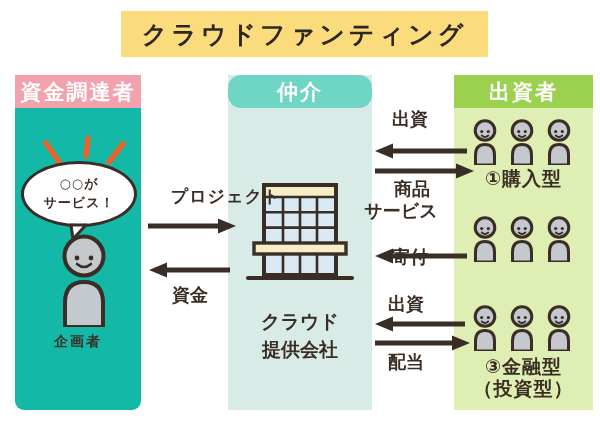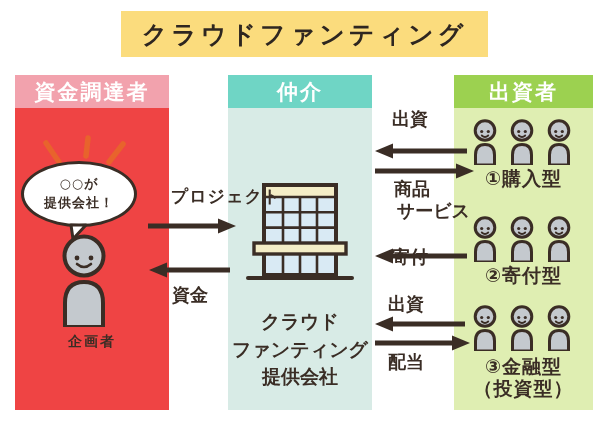--- a/index.html
+++ b/index.html
@@ -8,42 +8,42 @@
     position:relative; width:600px; height:424px; background:#ffffff;
     font-family:"DejaVu Sans","Liberation Sans",sans-serif;
     color:#3a2d25; overflow:hidden;
   }
   .title-banner {
     position:absolute; left:121px; top:11px; width:367px; height:46px;
     background:#fbdc7d; display:flex; align-items:center; justify-content:center;
     font-size:25px; font-weight:bold; letter-spacing:4px; color:#2e2620;
   }
   .col { position:absolute; top:75px; height:335px; }
-  .col-fundraiser   { left:15px;  width:154px; background:#ef4444; }
+  .col-fundraiser   { left:15px;  width:126px; background:#14b8a6;border-radius:9px; }
   .col-intermediary { left:228px; width:144px; background:#d8ebe6; }
   .col-investors    { left:454px; width:139px; background:#dfeeb2; }
   .col-header {
     position:absolute; top:0; left:0; right:0; height:33px;
     display:flex; align-items:center; justify-content:center;
     color:#ffffff; font-weight:bold; font-size:21px; letter-spacing:2px;
   }
   .col-fundraiser   .col-header { background:#f2a2ad; }
-  .col-intermediary .col-header { background:#6fd5c5; }
+  .col-intermediary .col-header { background:#6fd5c5;border-radius:13px; }
   .col-investors    .col-header { background:#9cd150; }
 
   .abs { position:absolute; }
   .flow-label {
     position:absolute; text-align:center; font-weight:bold;
     font-size:18px; color:#3a2d25; line-height:1.15;
   }
   .label-project { left:128px; top:187px; width:124px; font-size:17px; letter-spacing:1px;margin-left:36px; }
   .label-fund    { left:150px; top:285px; width:80px; }
   .label-invest1 { left:374px; top:109px; width:72px; }
   .label-goods1  { left:376px; top:179px; width:72px; }
-  .label-goods2  { left:384px; top:201px; width:86px;text-align:right; }
+  .label-goods2  { left:358px; top:201px; width:86px; }
   .label-donation{ left:374px; top:224px; width:72px;margin-top:23px; }
   .label-invest3 { left:370px; top:294px; width:72px; }
   .label-dividend{ left:370px; top:352px; width:72px; }
 
   .arrow { position:absolute; height:16px; }
   .arr-project  { left:145px; top:218px; }
   .arr-fund     { left:147px; top:262px; }
   .arr-invest1  { left:373px; top:143px; }
   .arr-goods    { left:373px; top:163px; }
   .arr-donation { left:373px; top:248px; }
@@ -95,21 +95,21 @@
     <svg class="abs rays" width="84" height="30" viewBox="0 0 84 30">
       <g stroke="#e8632c" stroke-width="5.5" stroke-linecap="round">
         <line x1="16" y1="27" x2="3" y2="8"></line>
         <line x1="43" y1="21" x2="45" y2="3"></line>
         <line x1="66" y1="27" x2="80" y2="9"></line>
       </g>
     </svg>
 
     <div class="speech-bubble">
       <span>○○が</span>
-      <span>提供会社！</span>
+      <span>サービス！</span>
     </div>
     <svg class="abs bubble-tail" width="22" height="19" viewBox="0 0 22 19">
       <path d="M4,2 L19,2 L6,16 Z" fill="#ffffff" stroke="#3a2d25" stroke-width="3" stroke-linejoin="round"></path>
     </svg>
 
     <svg class="abs person-illustration" width="80" height="94" viewBox="0 0 80 94">
       <path d="M21,94 L21,70 Q21,49 40,49 Q59,49 59,70 L59,94 Z" fill="#c4c9ce" stroke="#3a2d25" stroke-width="4"></path>
       <circle cx="40" cy="23" r="19.5" fill="#c4c9ce" stroke="#3a2d25" stroke-width="4"></circle>
       <circle cx="33" cy="25" r="2.4" fill="#3a2d25"></circle>
       <circle cx="47" cy="25" r="2.4" fill="#3a2d25"></circle>
@@ -140,21 +140,20 @@
         <line x1="55" y1="73" x2="55" y2="94"></line>
         <line x1="72" y1="73" x2="72" y2="94"></line>
       </g>
       <rect x="19" y="4" width="72" height="90" fill="none" stroke="#3a2d25" stroke-width="4"></rect>
       <rect x="9" y="62" width="92" height="11" fill="#f4edc6" stroke="#3a2d25" stroke-width="3.4"></rect>
       <line x1="3" y1="97" x2="107" y2="97" stroke="#3a2d25" stroke-width="4" stroke-linecap="round"></line>
     </svg>
 
     <div class="company-name">
       <div>クラウド</div>
-      <div>ファンティング</div>
       <div>提供会社</div>
     </div>
   </div>
 
   <div class="col col-investors">
     <div class="col-header">出資者</div>
 
     <svg class="investor-group-icon group1-icon" width="106" height="46" viewBox="0 0 106 46">
       <g id="fig1">
         <path d="M5.5,46 L5.5,36 Q5.5,25.5 15,25.5 Q24.5,25.5 24.5,36 L24.5,46 Z" fill="#c4c9ce" stroke="#3a2d25" stroke-width="3"></path>
@@ -166,21 +165,20 @@
       <use href="#fig1" x="37"></use>
       <use href="#fig1" x="74"></use>
     </svg>
     <div class="group-label group1-label">①購入型</div>
 
     <svg class="investor-group-icon group2-icon" width="106" height="46" viewBox="0 0 106 46">
       <use href="#fig1" x="0"></use>
       <use href="#fig1" x="37"></use>
       <use href="#fig1" x="74"></use>
     </svg>
-    <div class="group-label group2-label">②寄付型</div>
 
     <svg class="investor-group-icon group3-icon" width="106" height="46" viewBox="0 0 106 46">
       <use href="#fig1" x="0"></use>
       <use href="#fig1" x="37"></use>
       <use href="#fig1" x="74"></use>
     </svg>
     <div class="group-label group3-label">③金融型</div>
     <div class="group-label group3-sublabel">（投資型）</div>
   </div>
 

